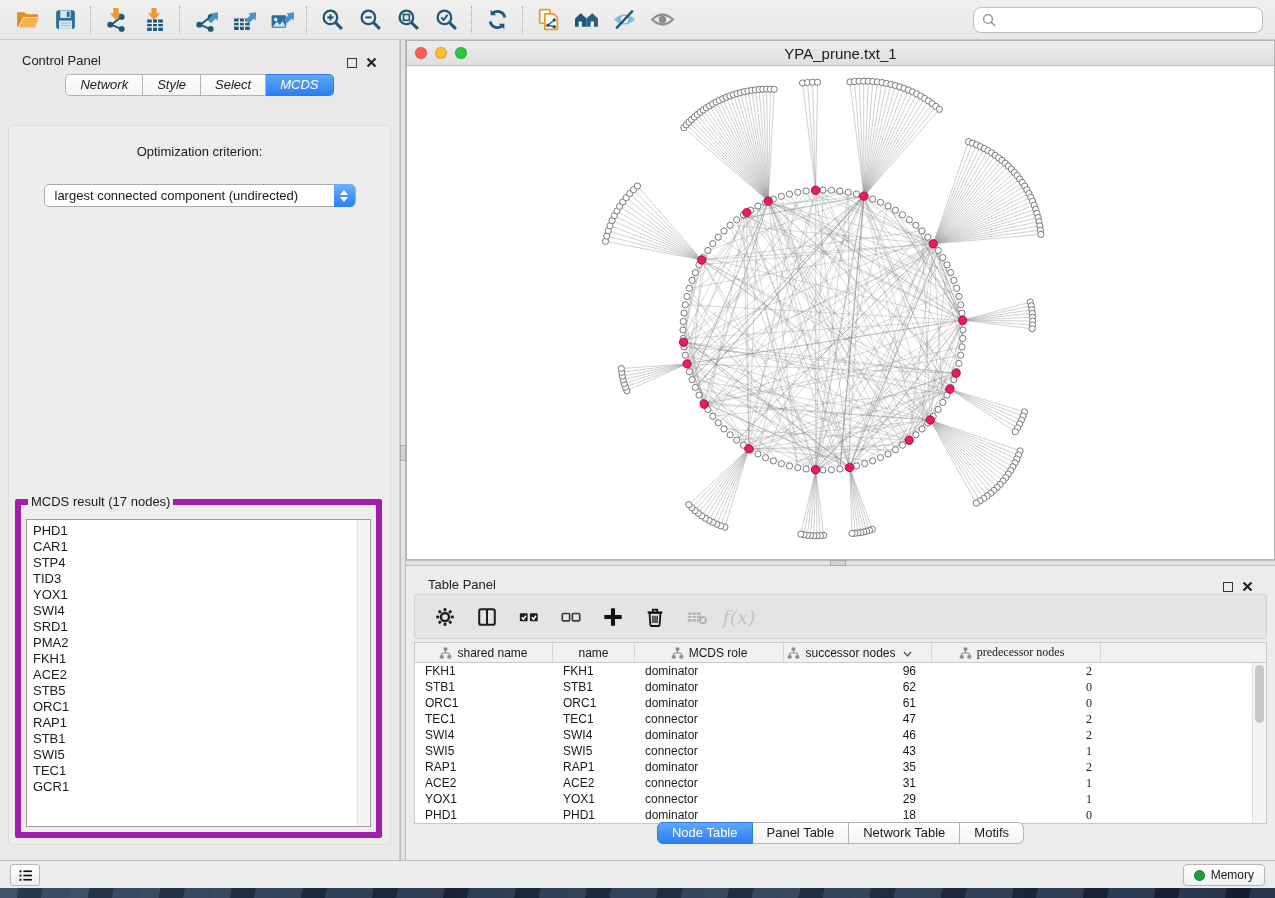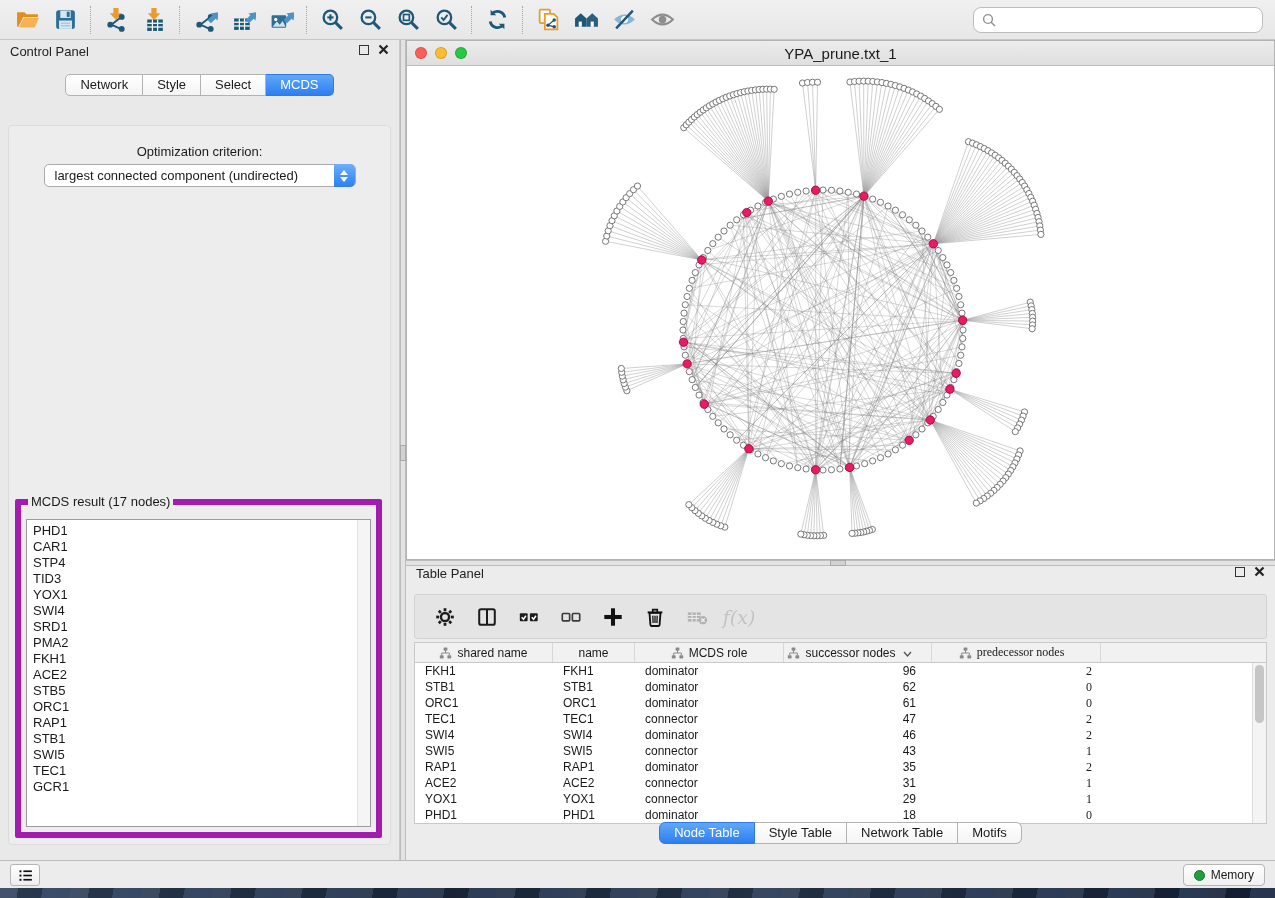--- a/index.html
+++ b/index.html
@@ -14,40 +14,40 @@
   .tb-btn { width:38px; height:32px; display:flex; align-items:center; justify-content:center; cursor:default; }
   .tb-btn svg { width:25px; height:25px; }
   .tb-sep { width:1px; height:28px; margin:0 6px; border-left:1px dotted #a8a8a8; }
   #search-box { position:absolute; right:12px; top:7px; width:290px; height:26px;
                 background:#fff; border:1px solid #bdbdbd; border-radius:8px;
                 display:flex; align-items:center; padding:0 8px; }
   #search-box svg { flex:0 0 auto; margin-right:6px; }
   #search-box input { border:none; outline:none; flex:1; font-size:13px; background:transparent; font-family:inherit; }
 
   
-  .panel-titlebar { height:24px; display:flex; align-items:flex-start; padding:0 10px; }
+  .panel-titlebar { height:24px; display:flex; align-items:flex-end; padding:0 22px; }
   .panel-title { font-size:13px; color:#222; }
   .win-btns { margin-left:auto; display:flex; align-items:center; gap:9px; }
   .float-icon { width:10px; height:10px; border:1.6px solid #333; display:inline-block; }
   .close-icon svg { display:block; }
 
   
   #control-panel { position:absolute; left:0; top:40px; width:400px; height:820px;
                    background:#e9e9e9; border-right:1px solid #c9c9c9; }
   #control-panel .panel-titlebar { margin-top:4px; }
   .seg-tabs { display:flex; justify-content:center; margin-top:6px; }
   .seg { height:22px; line-height:20px; padding:0 14px; background:linear-gradient(#ffffff,#f4f4f4);
-         border:1px solid #b2b2b2; border-left:none; font-size:13px; color:#1a1a1a; cursor:default; }
+         border:1px solid #b2b2b2; border-left:none; font-size:13px; color:#1a1a1a; cursor:default;font-style:italic; }
   .seg:first-child { border-left:1px solid #b2b2b2; border-radius:5px 0 0 5px; }
   .seg:last-child { border-radius:0 5px 5px 0; }
   .seg.active { background:linear-gradient(#5fa8f9,#2e7ef2); border-color:#2f79e0; color:#fff; }
   .cp-inner { position:absolute; left:8px; right:8px; top:85px; bottom:15px;
               background:#ededed; border:1px solid #dcdcdc; border-radius:4px; }
   .opt-label { text-align:center; margin-top:18px; font-size:13px; }
-  .dropdown { position:relative; width:312px; height:23px; margin:5px auto 0 auto;
+  .dropdown { position:relative; width:312px; height:23px; margin:25px auto 0 auto;
               background:#fff; border:1px solid #ababab; border-radius:5px;
               display:flex; align-items:center; padding-left:10px; font-size:13px; }
   .dd-stepper { position:absolute; right:0; top:-1px; width:21px; height:23px;
                 background:linear-gradient(#6cb0fa,#2d7ef1); border-radius:0 5px 5px 0;
                 display:flex; flex-direction:column; align-items:center; justify-content:center; gap:2px; }
   .tri-up { width:0; height:0; border-left:4px solid transparent; border-right:4px solid transparent; border-bottom:5px solid #fff; }
   .tri-dn { width:0; height:0; border-left:4px solid transparent; border-right:4px solid transparent; border-top:5px solid #fff; }
   .btn-row { display:flex; justify-content:center; gap:12px; margin-top:13px; }
   .mac-btn { height:23px; padding:0 18px; font-size:13px; font-family:inherit;
              background:linear-gradient(#ffffff,#f1f1f1); border:1px solid #b5b5b5; border-radius:5px; cursor:default; }
@@ -1317,21 +1317,21 @@
             <div class="td c4 num">0</div>
             <div class="td c5"></div>
           </div>
         </div>
       <div class="tbl-scroll">
         <div class="tbl-thumb"></div>
       </div>
     </div>
     <div class="bottom-tabs" id="bottom-tabs">
         <span class="btab active">Node Table</span>
-        <span class="btab">Style Table</span>
+        <span class="btab">Panel Table</span>
         <span class="btab">Network Table</span>
         <span class="btab">Motifs</span>
       </div>
   </div>
 
   <div id="status-bar">
     <div id="list-btn">
       <svg width="17" height="17" viewBox="0 0 24 24">
         <g stroke="#111" stroke-width="2.4">
             <line x1="9" y1="6" x2="21" y2="6"></line>

